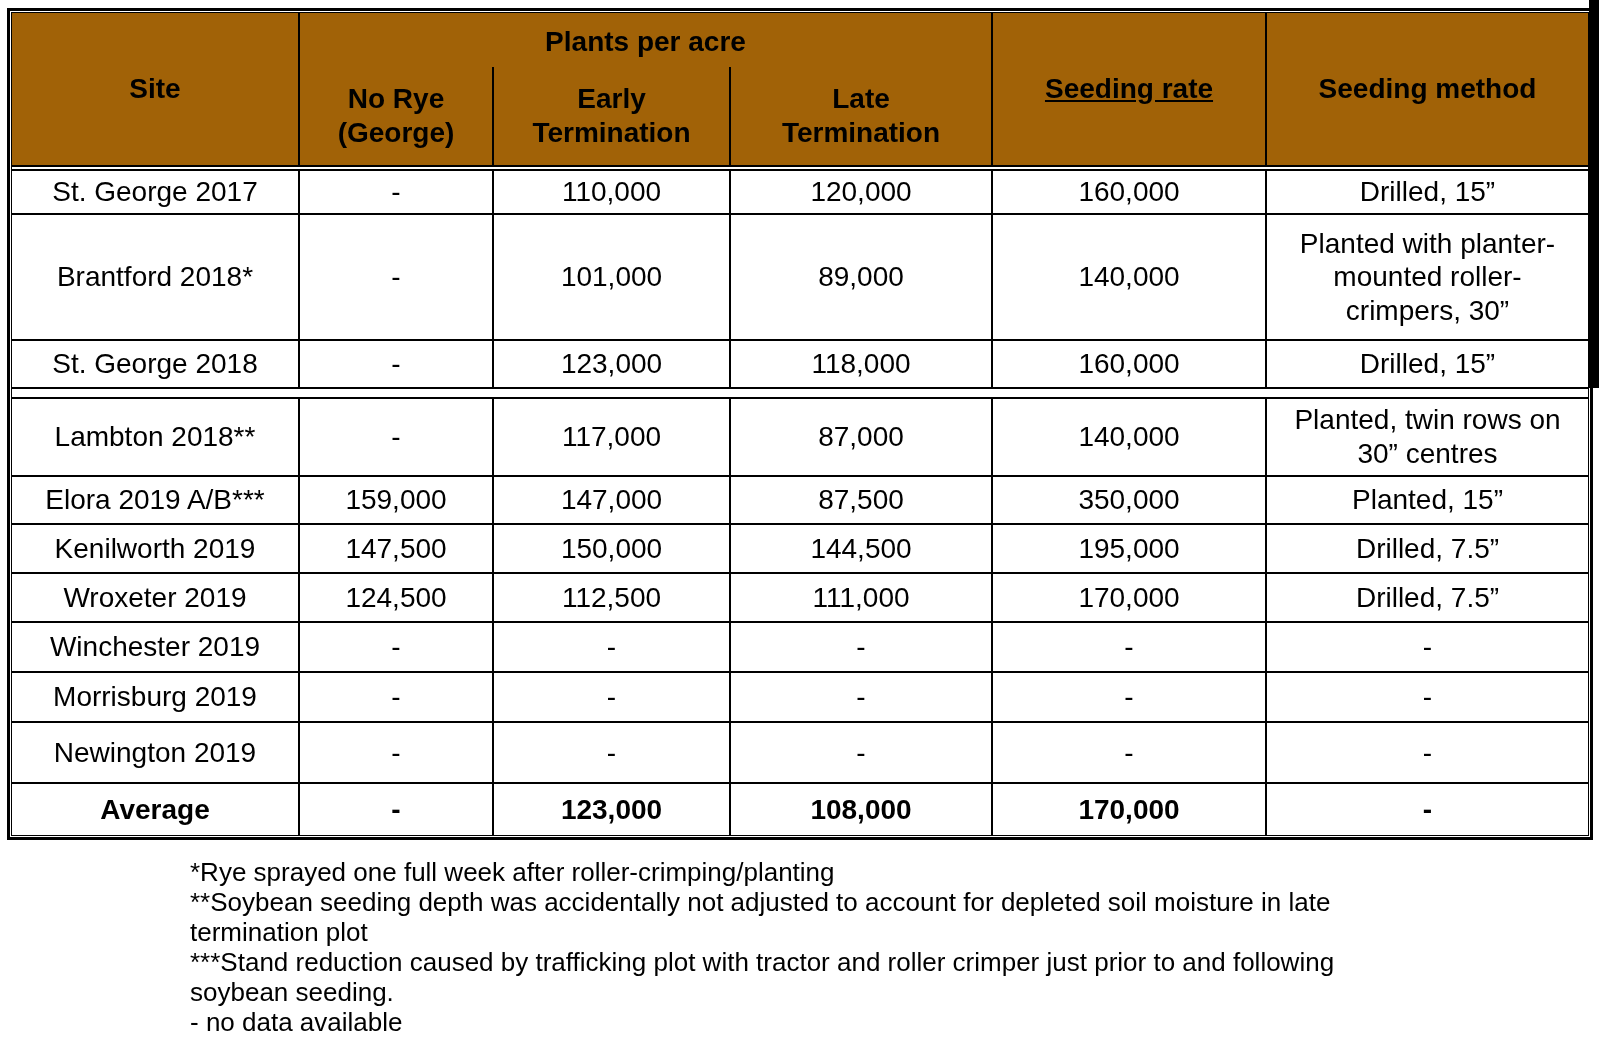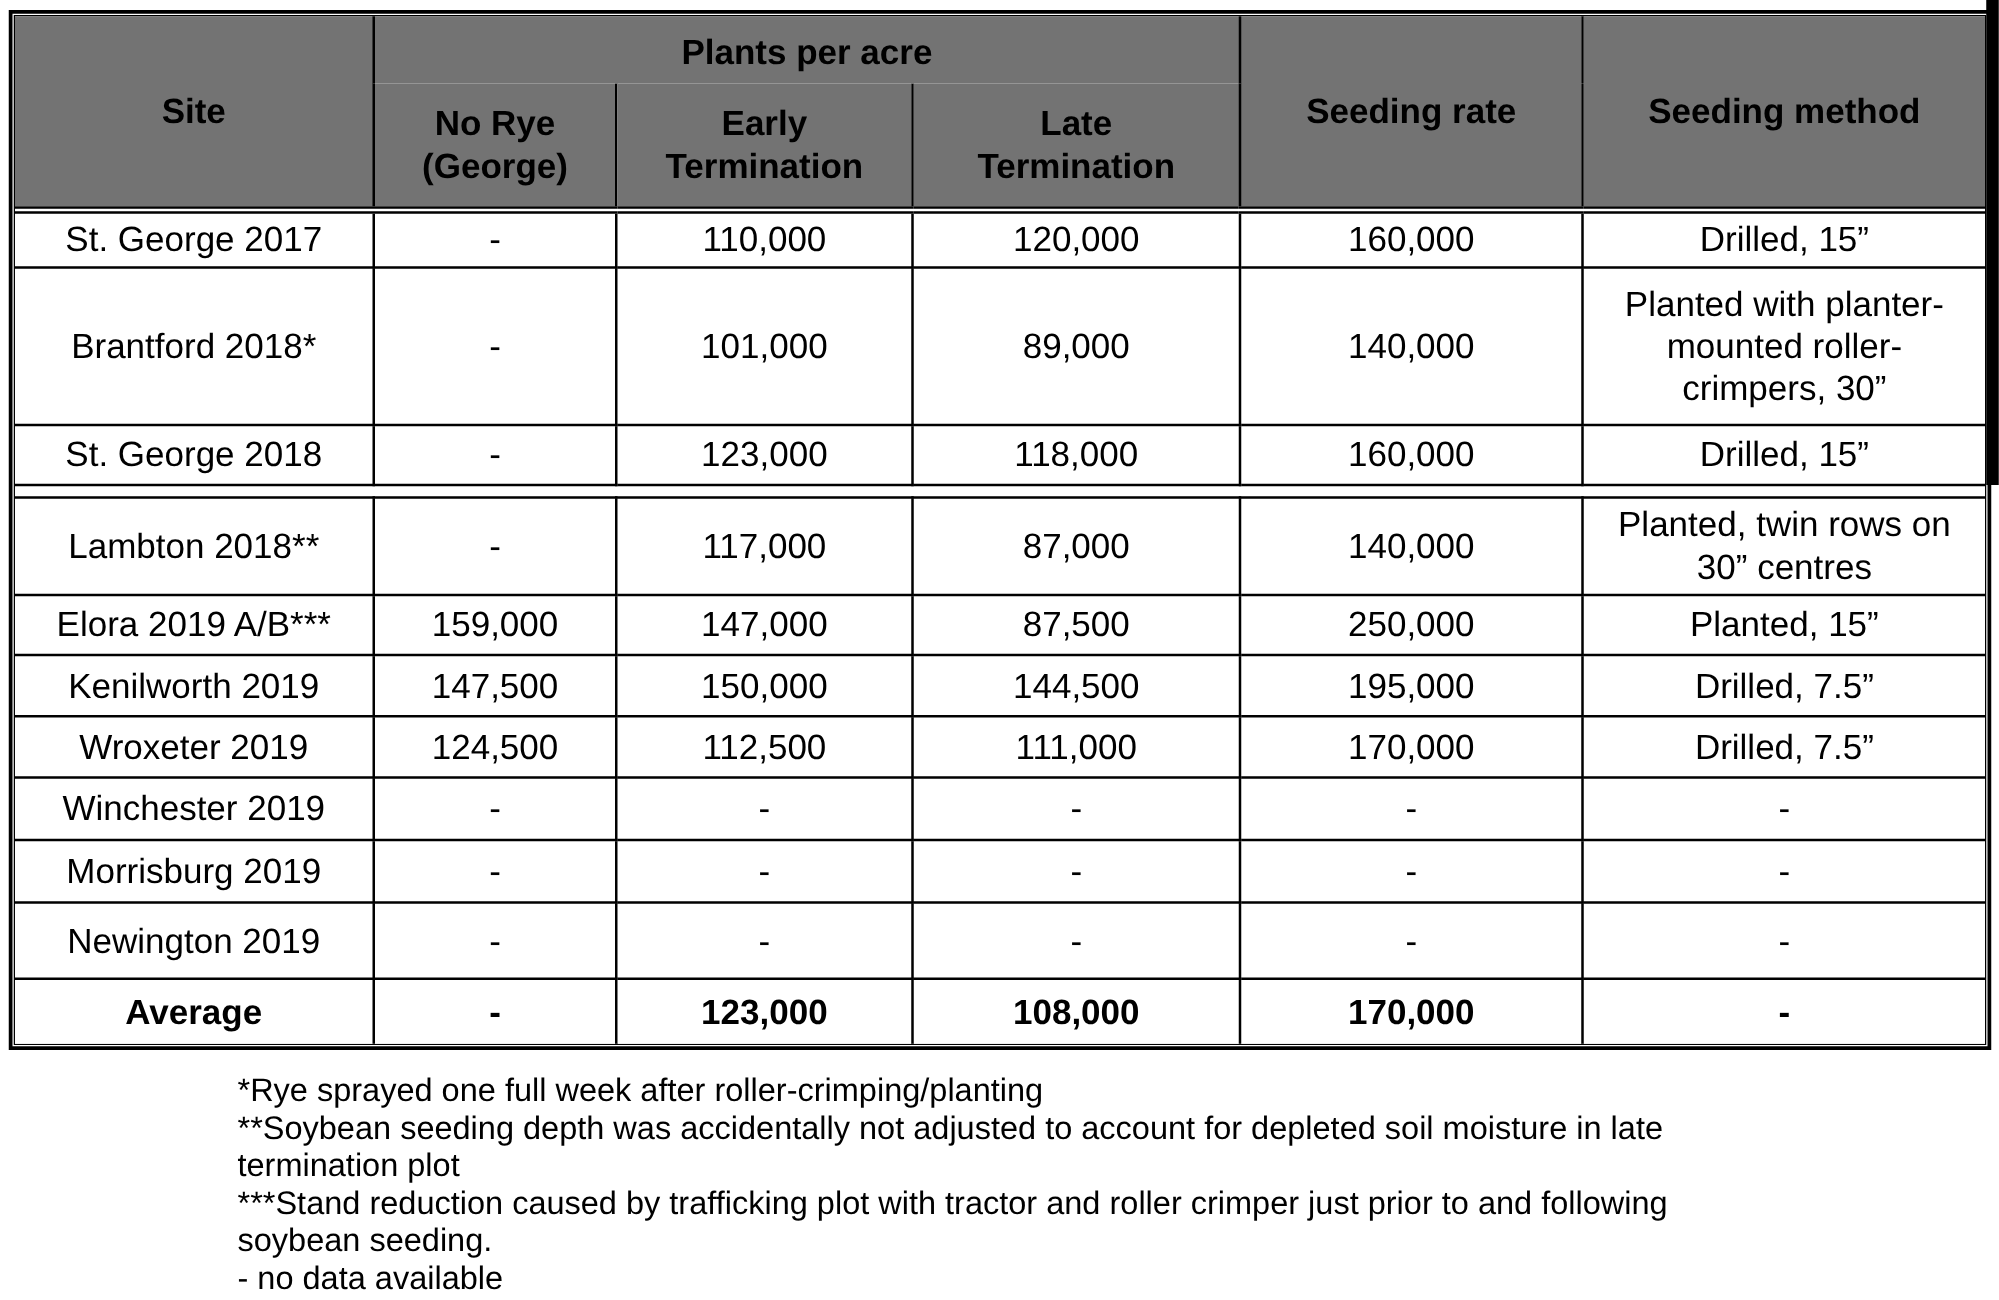--- a/index.html
+++ b/index.html
@@ -21,23 +21,23 @@
     border:hidden; 
   }
 
   td, th {
     border:2px solid #000;
     font-size:28px; line-height:1.2; text-align:center; vertical-align:middle;
     padding:2px 6px; white-space:pre-line; overflow:hidden;
   }
 
   
-  thead th { background:#737373; font-weight:bold; border:none; }
+  thead th { background:#a16207; font-weight:bold; border:none; }
   thead th.site   { border-right:2px solid #000; border-bottom:6px double #000; }
-  thead th.rate   { border-left:2px solid #000; border-right:2px solid #000; border-bottom:6px double #000; }
+  thead th.rate   { border-left:2px solid #000; border-right:2px solid #000; border-bottom:6px double #000;text-decoration:underline; }
   thead th.method { border-bottom:6px double #000;margin-top:40px; }
   thead th.group  { height:46px; vertical-align:middle; padding-top:6px; }
   thead tr.hrow2 th { border-bottom:6px double #000; height:94px; }
   thead th.norye, thead th.early { border-right:2px solid #000; }
 
   
   tbody td { background:#ffffff; }
   tr.avg td { font-weight:bold; }
 
   
@@ -128,21 +128,21 @@
             <td>87,000</td>
             <td>140,000</td>
             <td>Planted, twin rows on
 30” centres</td>
           </tr>
           <tr style="height:48px">
             <td>Elora 2019 A/B***</td>
             <td>159,000</td>
             <td>147,000</td>
             <td>87,500</td>
-            <td>250,000</td>
+            <td>350,000</td>
             <td>Planted, 15”</td>
           </tr>
           <tr style="height:49px">
             <td>Kenilworth 2019</td>
             <td>147,500</td>
             <td>150,000</td>
             <td>144,500</td>
             <td>195,000</td>
             <td>Drilled, 7.5”</td>
           </tr>

